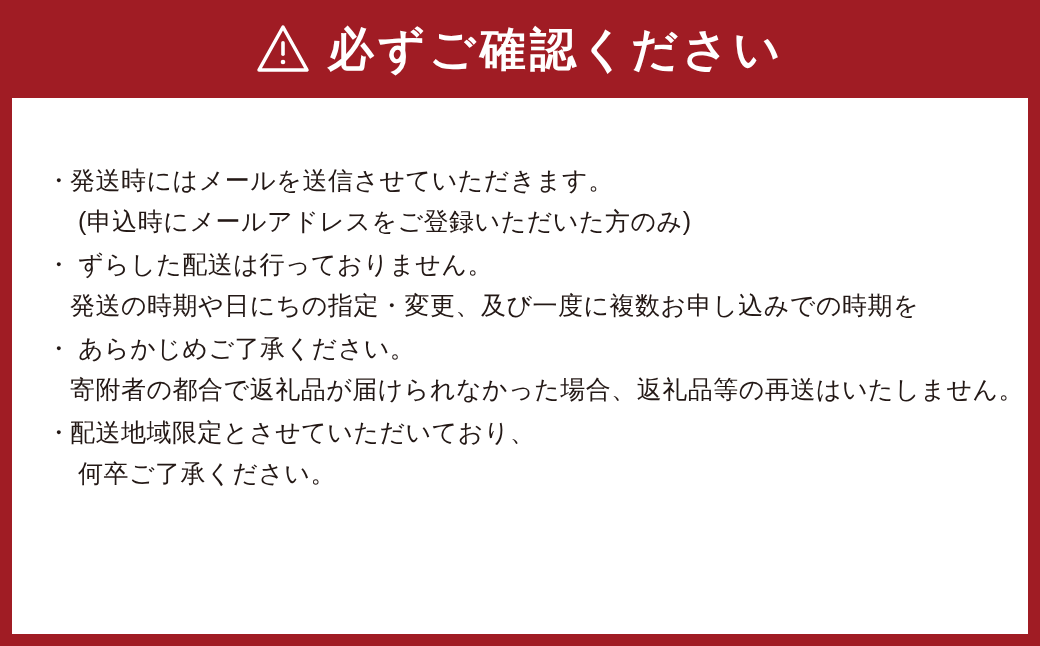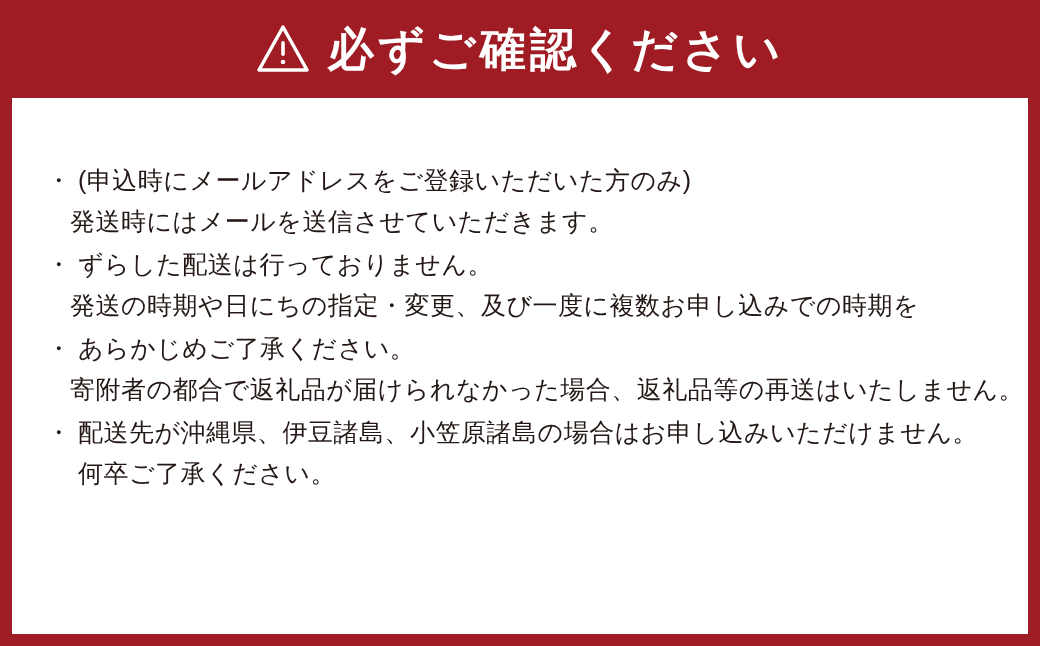--- a/index.html
+++ b/index.html
@@ -109,22 +109,22 @@
     </svg>
     <div class="notice-title">必ずご確認ください</div>
   </div>
 
   <div class="notice-body">
     <ul class="notice-list">
 
       <li class="notice-item">
         <span class="bullet">・</span>
         <div class="item-lines">
+          <div class="item-line">発送時にはメールを送信させていただきます。</div>
           <div class="item-line indent">(申込時にメールアドレスをご登録いただいた方のみ)</div>
-          <div class="item-line">発送時にはメールを送信させていただきます。</div>
         </div>
       </li>
 
       <li class="notice-item">
         <span class="bullet">・</span>
         <div class="item-lines">
           <div class="item-line indent">ずらした配送は行っておりません。</div>
           <div class="item-line">発送の時期や日にちの指定・変更、及び一度に複数お申し込みでの時期を</div>
         </div>
       </li>
@@ -133,21 +133,21 @@
         <span class="bullet">・</span>
         <div class="item-lines">
           <div class="item-line indent">あらかじめご了承ください。</div>
           <div class="item-line">寄附者の都合で返礼品が届けられなかった場合、返礼品等の再送はいたしません。</div>
         </div>
       </li>
 
       <li class="notice-item">
         <span class="bullet">・</span>
         <div class="item-lines">
-          <div class="item-line indent">配送先が沖縄県、伊豆諸島、小笠原諸島の場合はお申し込みいただけません。</div>
+          <div class="item-line">配送地域限定とさせていただいており、</div>
           <div class="item-line indent">何卒ご了承ください。</div>
         </div>
       </li>
 
     </ul>
   </div>
 
 </div>
 
 </body></html>

